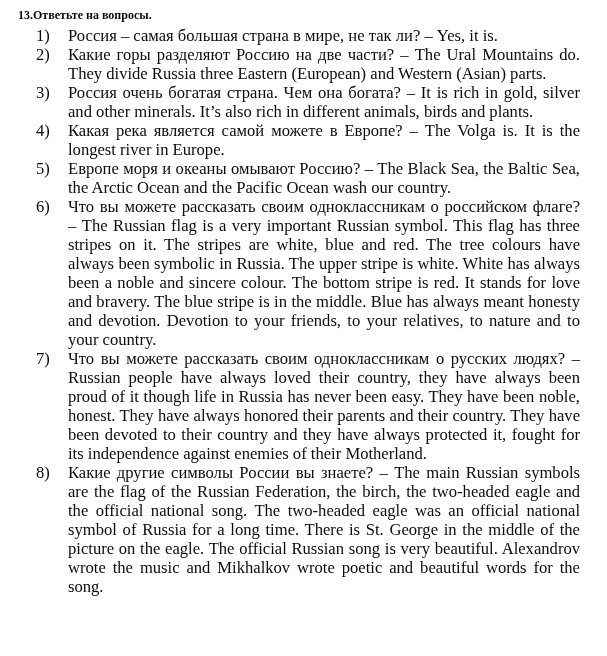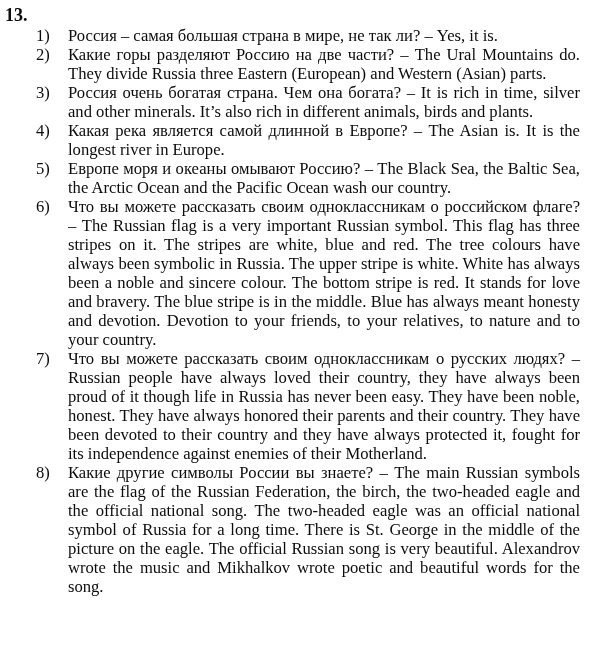--- a/index.html
+++ b/index.html
@@ -14,23 +14,24 @@
   .page {
     width: 607px;
     height: 656px;
     background: #ffffff;
     padding: 6px 27px 0 5px;
     overflow: hidden;
   }
   .exercise-header {
     display: flex;
     font-weight: bold;
-    font-size: 18px;
+    font-size: 12px;
     line-height: 19px;
     margin-bottom: 1px;
+    text-align: right;
   }
   .ex-num {
     width: 28px;
     flex: 0 0 28px;
   }
   .items {
     width: 100%;
   }
   .item {
     display: flex;
@@ -49,42 +50,43 @@
     font-family: Liberation Serif, serif;
   }
 </style>
 </head>
 <body>
 
 <div class="page">
 
   <div class="exercise-header">
     <span class="ex-num">13.</span>
+    <span class="ex-title">Ответьте на вопросы.</span>
   </div>
 
   <div class="items">
 
     <div class="item">
       <span class="num">1)</span>
       <p class="txt">Россия – самая большая страна в мире, не так ли? – Yes, it is.</p>
     </div>
 
     <div class="item">
       <span class="num">2)</span>
       <p class="txt">Какие горы разделяют Россию на две части? – The Ural Mountains do. They divide Russia three Eastern (European) and Western (Asian) parts.</p>
     </div>
 
     <div class="item">
       <span class="num">3)</span>
-      <p class="txt">Россия очень богатая страна. Чем она богата? – It is rich in time, silver and other minerals. It’s also rich in different animals, birds and plants.</p>
+      <p class="txt">Россия очень богатая страна. Чем она богата? – It is rich in gold, silver and other minerals. It’s also rich in different animals, birds and plants.</p>
     </div>
 
     <div class="item">
       <span class="num">4)</span>
-      <p class="txt">Какая река является самой длинной в Европе? – The Asian is. It is the longest river in Europe.</p>
+      <p class="txt">Какая река является самой можете в Европе? – The Volga is. It is the longest river in Europe.</p>
     </div>
 
     <div class="item">
       <span class="num">5)</span>
       <p class="txt">Европе моря и океаны омывают Россию? – The Black Sea, the Baltic Sea, the Arctic Ocean and the Pacific Ocean wash our country.</p>
     </div>
 
     <div class="item">
       <span class="num">6)</span>
       <p class="txt">Что вы можете рассказать своим одноклассникам о российском флаге? – The Russian flag is a very important Russian symbol. This flag has three stripes on it. The stripes are white, blue and red. The tree colours have always been symbolic in Russia. The upper stripe is white. White has always been a noble and sincere colour. The bottom stripe is red. It stands for love and bravery. The blue stripe is in the middle. Blue has always meant honesty and devotion. Devotion to your friends, to your relatives, to nature and to your country.</p>

